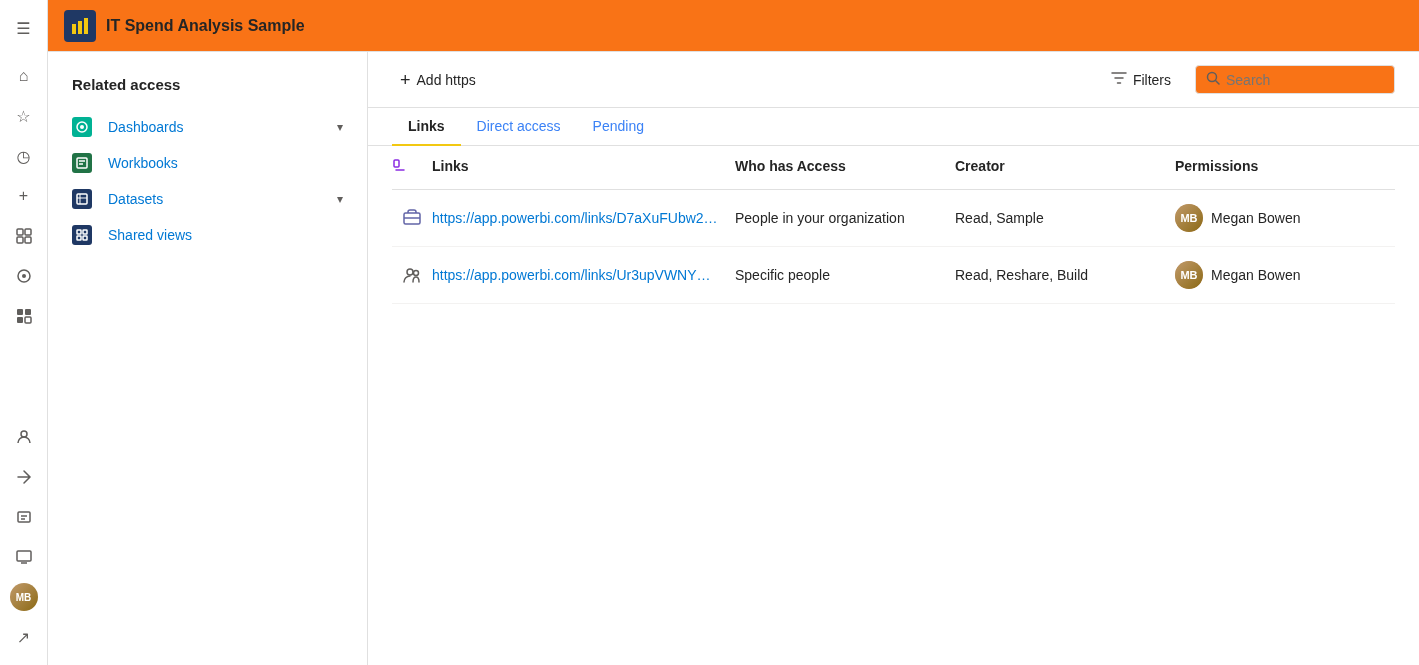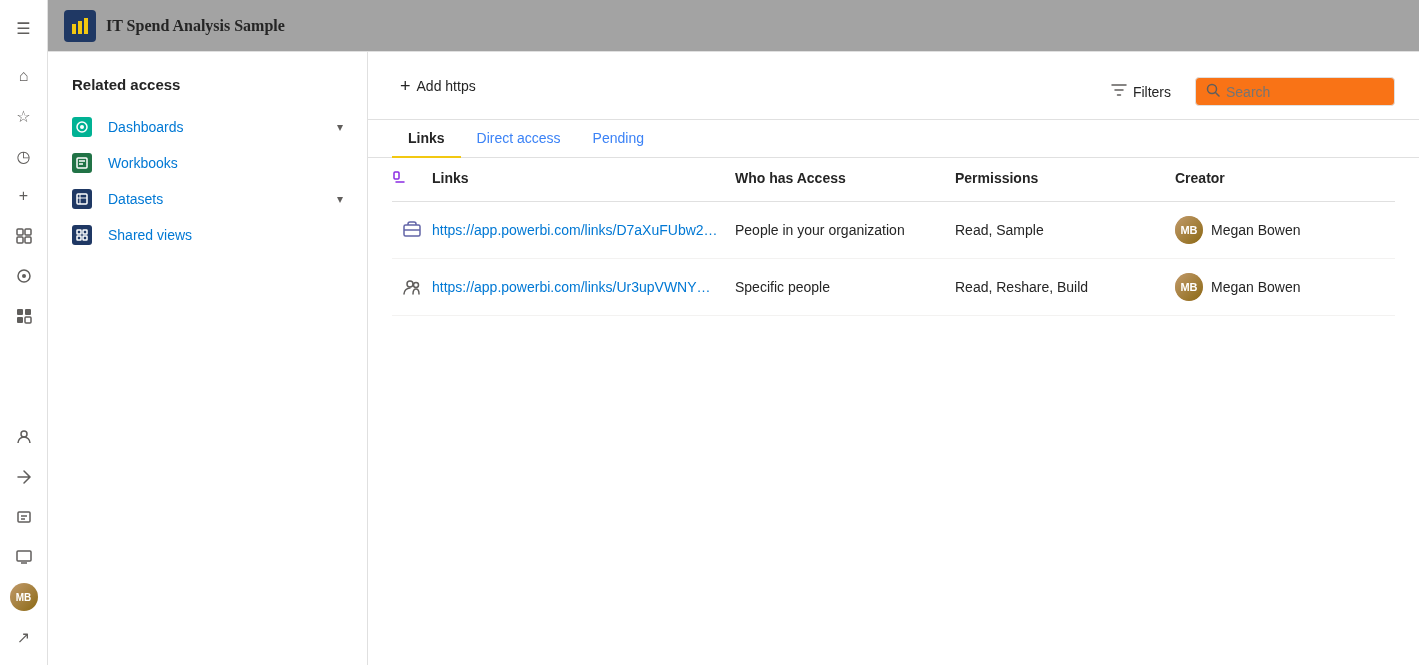--- a/index.html
+++ b/index.html
@@ -34,29 +34,28 @@
     
     .main-area {
       display: flex;
       flex-direction: column;
       flex: 1;
       overflow: hidden;
     }
 
     
     .top-header {
-      background: #a3a3a3;
+      background: #f97316;
       border-bottom: 1px solid #e0e0e0;
       padding: 0 16px;
       height: 52px;
       display: flex;
       align-items: center;
       gap: 10px;
       flex-shrink: 0;
-      font-family: Liberation Serif, serif;
     }
     .app-icon {
       width: 32px;
       height: 32px;
       background: #1f3864;
       border-radius: 4px;
       display: flex;
       align-items: center;
       justify-content: center;
       color: #f2c811;
@@ -150,21 +149,20 @@
       cursor: pointer;
       font-size: 14px;
       padding: 6px 8px;
       border-radius: 4px;
     }
     .toolbar-right {
       margin-left: auto;
       display: flex;
       align-items: center;
       gap: 16px;
-      margin-top: 12px;
     }
     .filters-btn {
       display: flex;
       align-items: center;
       gap: 6px;
       color: #252525;
       background: none;
       border: none;
       cursor: pointer;
       font-size: 14px;
@@ -444,22 +442,22 @@
       <div class="panel-table">
         <div class="table-header">
           <div>
             <svg width="16" height="16" viewBox="0 0 16 16" fill="none">
                 <rect x="2" y="2" width="5" height="7" rx="1" stroke="#8a2be2" stroke-width="1.5"></rect>
                 <path d="M4 12h8" stroke="#8a2be2" stroke-width="1.5" stroke-linecap="round"></path>
               </svg>
           </div>
           <div>Links</div>
           <div>Who has Access</div>
+          <div>Creator</div>
           <div>Permissions</div>
-          <div>Creator</div>
         </div>
 
         <div class="table-row">
           <div class="cell-icon org-icon">
             <svg width="18" height="18" viewBox="0 0 18 18" fill="none">
                 <rect x="1" y="4" width="16" height="11" rx="1.5" stroke="#6264a7" stroke-width="1.5"></rect>
                 <path d="M5 4V3a2 2 0 0 1 2-2h4a2 2 0 0 1 2 2v1" stroke="#6264a7" stroke-width="1.5"></path>
                 <line x1="1" y1="9" x2="17" y2="9" stroke="#6264a7" stroke-width="1.5"></line>
               </svg>
           </div>

